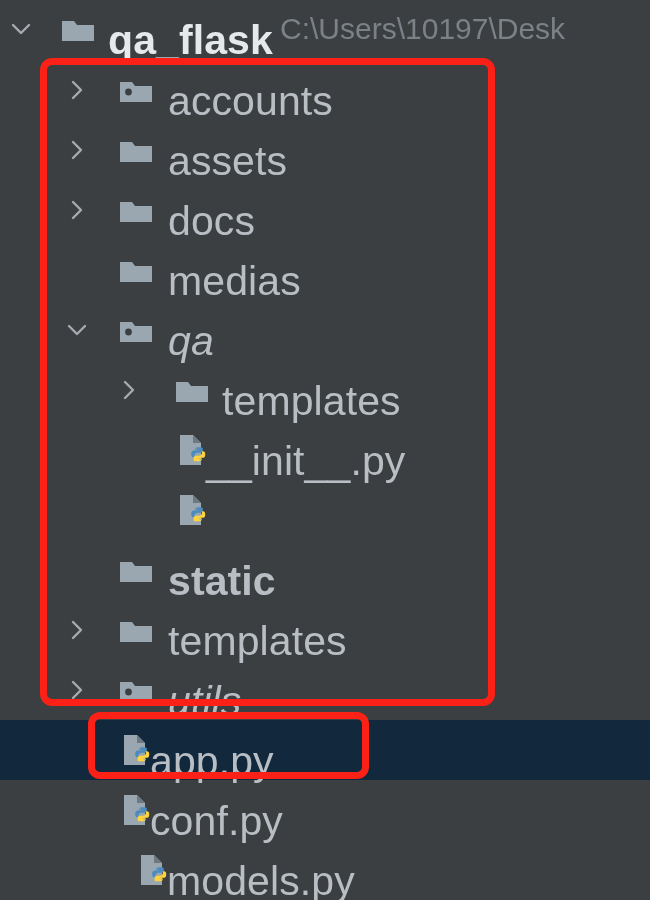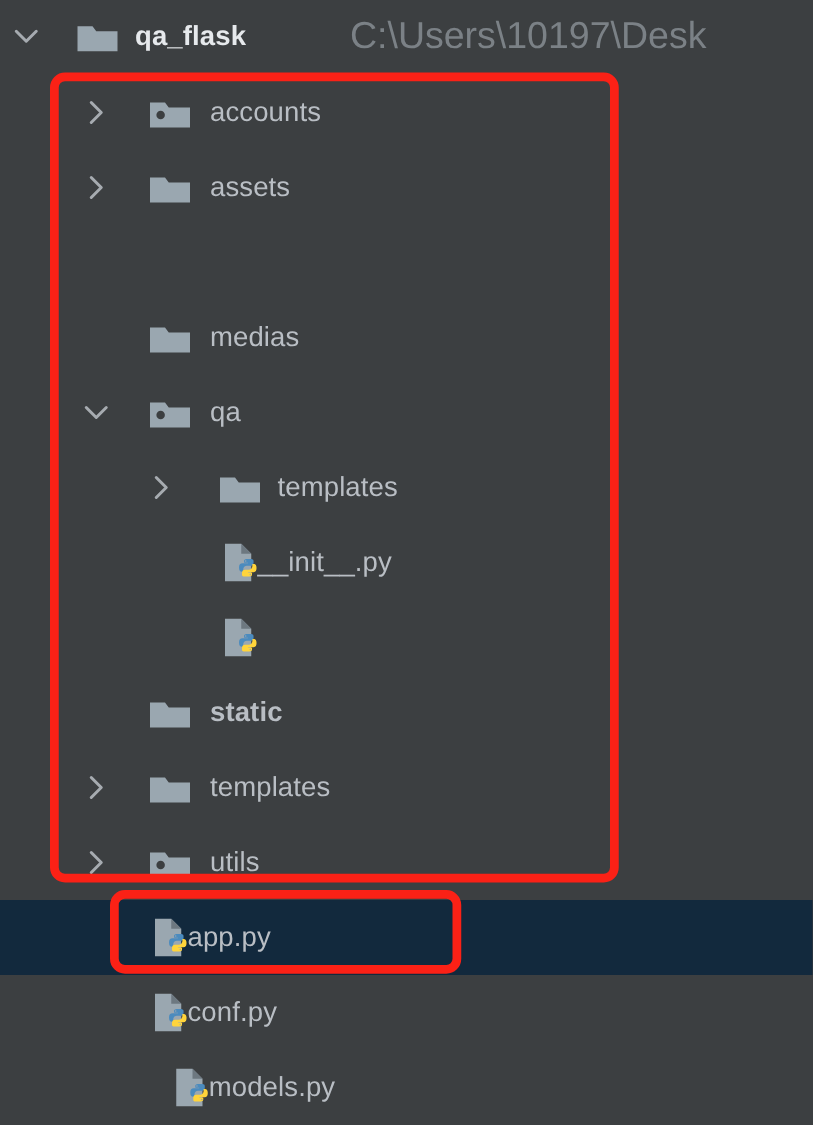--- a/index.html
+++ b/index.html
@@ -44,25 +44,25 @@
   .node-icon {
     position: absolute;
     width: 40px;
     height: 40px;
     display: block;
   }
   .node-icon svg { display:block; width:40px; height:40px; }
 
   .label {
     position: absolute;
-    font-size: 22px;
+    font-size: 41px;
     color: #b9bec4;
     letter-spacing: 0.1px;
     line-height: 60px;
-    top: 0;
+    top: 11px;
   }
   .label.root {
     font-weight: bold;
     color: #e6e9ec;
   }
   .path {
     position: absolute;
     font-size: 30px;
     color: #7b8186;
     line-height: 60px;
@@ -128,41 +128,54 @@
           <path d="M9 5 L17 13 L9 21" fill="none" stroke="#a6abb0" stroke-width="2.4" stroke-linecap="round" stroke-linejoin="round"></path>
         </svg>
       </span>
       <span class="node-icon" style="left: 116px;">
         <svg viewBox="0 0 40 40" xmlns="http://www.w3.org/2000/svg">
           <path d="M4 12 h12 l3 4 h17 v16 H4 Z" fill="#9aa7b0"></path>
         </svg>
       </span>
       <span class="label" style="left: 168px;">assets</span>
     </div>
+    <div class="row" style="top: 180px;">
+      <span class="twisty" style="left: 64px;">
+        <svg viewBox="0 0 26 26" xmlns="http://www.w3.org/2000/svg">
+          <path d="M9 5 L17 13 L9 21" fill="none" stroke="#a6abb0" stroke-width="2.4" stroke-linecap="round" stroke-linejoin="round"></path>
+        </svg>
+      </span>
+      <span class="node-icon" style="left: 116px;">
+        <svg viewBox="0 0 40 40" xmlns="http://www.w3.org/2000/svg">
+          <path d="M4 12 h12 l3 4 h17 v16 H4 Z" fill="#9aa7b0"></path>
+        </svg>
+      </span>
+      <span class="label" style="left: 168px;">docs</span>
+    </div>
     <div class="row" style="top: 240px;">
       <span class="node-icon" style="left: 116px;">
         <svg viewBox="0 0 40 40" xmlns="http://www.w3.org/2000/svg">
           <path d="M4 12 h12 l3 4 h17 v16 H4 Z" fill="#9aa7b0"></path>
         </svg>
       </span>
       <span class="label" style="left: 168px;">medias</span>
     </div>
     <div class="row" style="top: 300px;">
       <span class="twisty" style="left: 64px;">
         <svg viewBox="0 0 26 26" xmlns="http://www.w3.org/2000/svg">
           <path d="M5 9 L13 17 L21 9" fill="none" stroke="#a6abb0" stroke-width="2.4" stroke-linecap="round" stroke-linejoin="round"></path>
         </svg>
       </span>
       <span class="node-icon" style="left: 116px;">
         <svg viewBox="0 0 40 40" xmlns="http://www.w3.org/2000/svg">
           <path d="M4 12 h12 l3 4 h17 v16 H4 Z" fill="#9aa7b0"></path>
           <circle cx="12.5" cy="22" r="3.4" fill="#3c3f41"></circle>
         </svg>
       </span>
-      <span class="label" style="left: 168px;">qa</span>
+      <span class="label" style="left: 168px; font-style: italic;">qa</span>
     </div>
     <div class="row" style="top: 360px;">
       <span class="twisty" style="left: 116px;">
         <svg viewBox="0 0 26 26" xmlns="http://www.w3.org/2000/svg">
           <path d="M9 5 L17 13 L9 21" fill="none" stroke="#a6abb0" stroke-width="2.4" stroke-linecap="round" stroke-linejoin="round"></path>
         </svg>
       </span>
       <span class="node-icon" style="left: 172px;">
         <svg viewBox="0 0 40 40" xmlns="http://www.w3.org/2000/svg">
           <path d="M4 12 h12 l3 4 h17 v16 H4 Z" fill="#9aa7b0"></path>
@@ -211,21 +224,21 @@
           <path d="M9 5 L17 13 L9 21" fill="none" stroke="#a6abb0" stroke-width="2.4" stroke-linecap="round" stroke-linejoin="round"></path>
         </svg>
       </span>
       <span class="node-icon" style="left: 116px;">
         <svg viewBox="0 0 40 40" xmlns="http://www.w3.org/2000/svg">
           <path d="M4 12 h12 l3 4 h17 v16 H4 Z" fill="#9aa7b0"></path>
         </svg>
       </span>
       <span class="label" style="left: 168px;">templates</span>
     </div>
-    <div class="row" style="top: 660px;">
+    <div class="row" style="top: 660px; font-style: italic;">
       <span class="twisty" style="left: 64px;">
         <svg viewBox="0 0 26 26" xmlns="http://www.w3.org/2000/svg">
           <path d="M9 5 L17 13 L9 21" fill="none" stroke="#a6abb0" stroke-width="2.4" stroke-linecap="round" stroke-linejoin="round"></path>
         </svg>
       </span>
       <span class="node-icon" style="left: 116px;">
         <svg viewBox="0 0 40 40" xmlns="http://www.w3.org/2000/svg">
           <path d="M4 12 h12 l3 4 h17 v16 H4 Z" fill="#9aa7b0"></path>
           <circle cx="12.5" cy="22" r="3.4" fill="#3c3f41"></circle>
         </svg>

